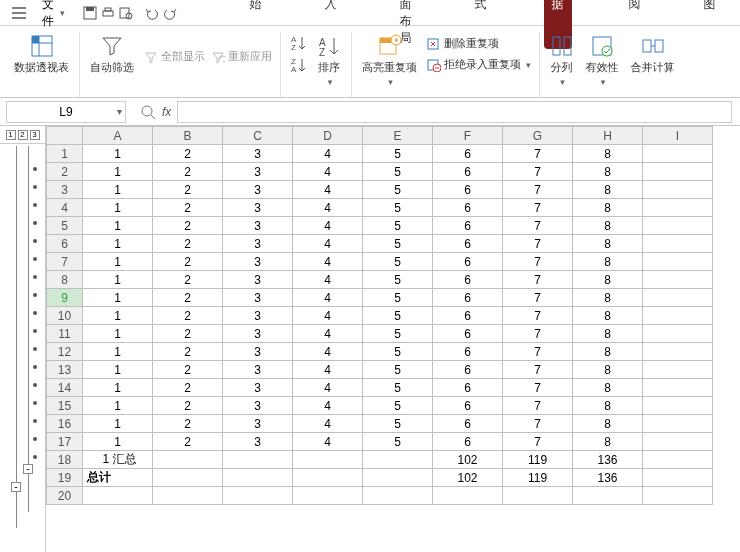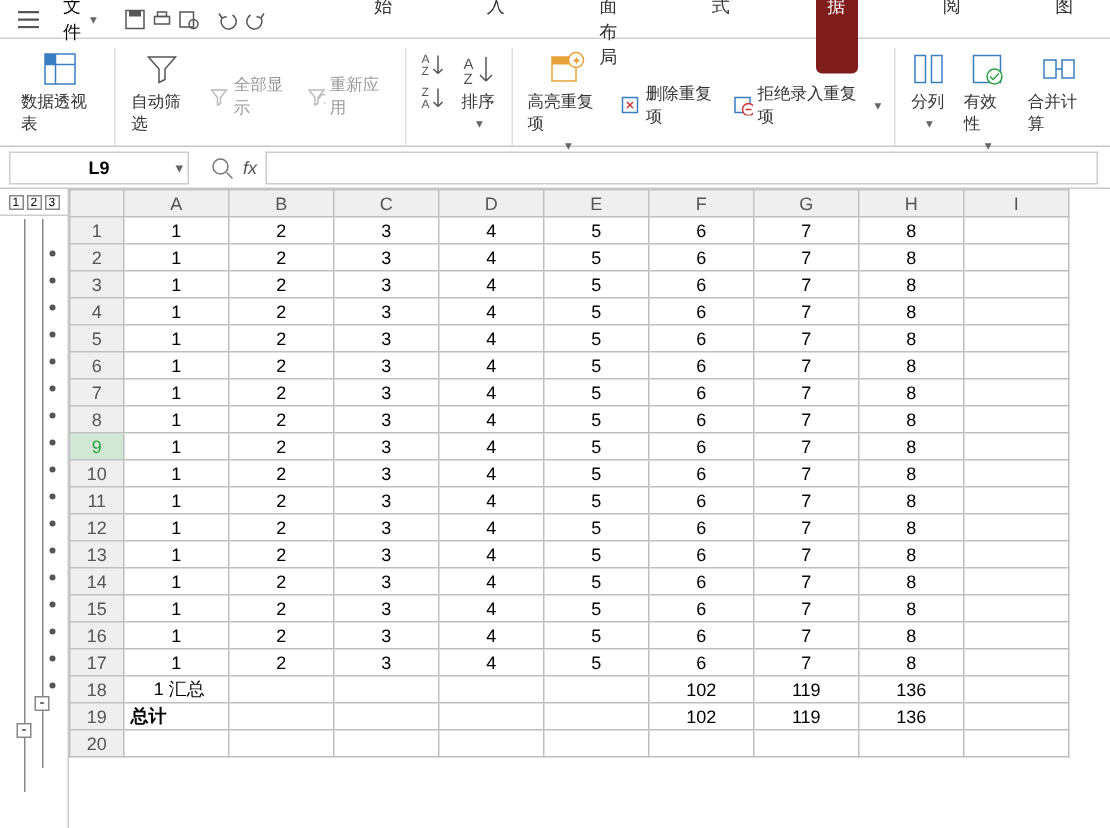--- a/index.html
+++ b/index.html
@@ -182,21 +182,21 @@
         <span class="ico">
             <svg width="24" height="24">
               <rect x="2" y="4" width="16" height="16" fill="none" stroke="#e8a23a"></rect>
               <rect x="2" y="4" width="16" height="5" fill="#e8a23a"></rect>
               <circle cx="18" cy="6" r="5" fill="#fff" stroke="#e8a23a"></circle>
               <text x="15" y="9" font-size="8" fill="#e8a23a">✦</text>
             </svg>
           </span>
         <span>高亮重复项</span>
       </div>
-      <div style="display:flex;flex-direction:row;gap:6px;padding-top:4px;">
+      <div style="display:flex;flex-direction:column;gap:6px;padding-top:4px;">
         <div class="small-btn enabled">
             <svg width="14" height="14">
               <rect x="1" y="2" width="10" height="10" fill="none" stroke="#3a7ec2"></rect>
               <line x1="4" y1="5" x2="8" y2="9" stroke="#c33"></line>
               <line x1="8" y1="5" x2="4" y2="9" stroke="#c33"></line>
             </svg>
             <span>删除重复项</span>
           </div>
         <div class="small-btn enabled chev">
             <svg width="14" height="14">
@@ -239,21 +239,21 @@
             </svg>
           </span>
         <span>合并计算</span>
       </div>
     </div>
   </div>
 </div>
 
 <div class="formula-bar">
   <div class="name-box">
-    <span style="margin:0 auto;font-weight:bold;">L9</span>
+    <span style="margin:0 auto;">L9</span>
     <span class="dd-arrow">▾</span>
   </div>
   <div class="fx-area">
     <svg width="16" height="16">
         <circle cx="7" cy="7" r="5" fill="none" stroke="#777"></circle>
         <line x1="11" y1="11" x2="15" y2="15" stroke="#777"></line>
       </svg>
     <span style="font-style:italic;color:#555;">fx</span>
     <div class="fx-input"></div>
   </div>

